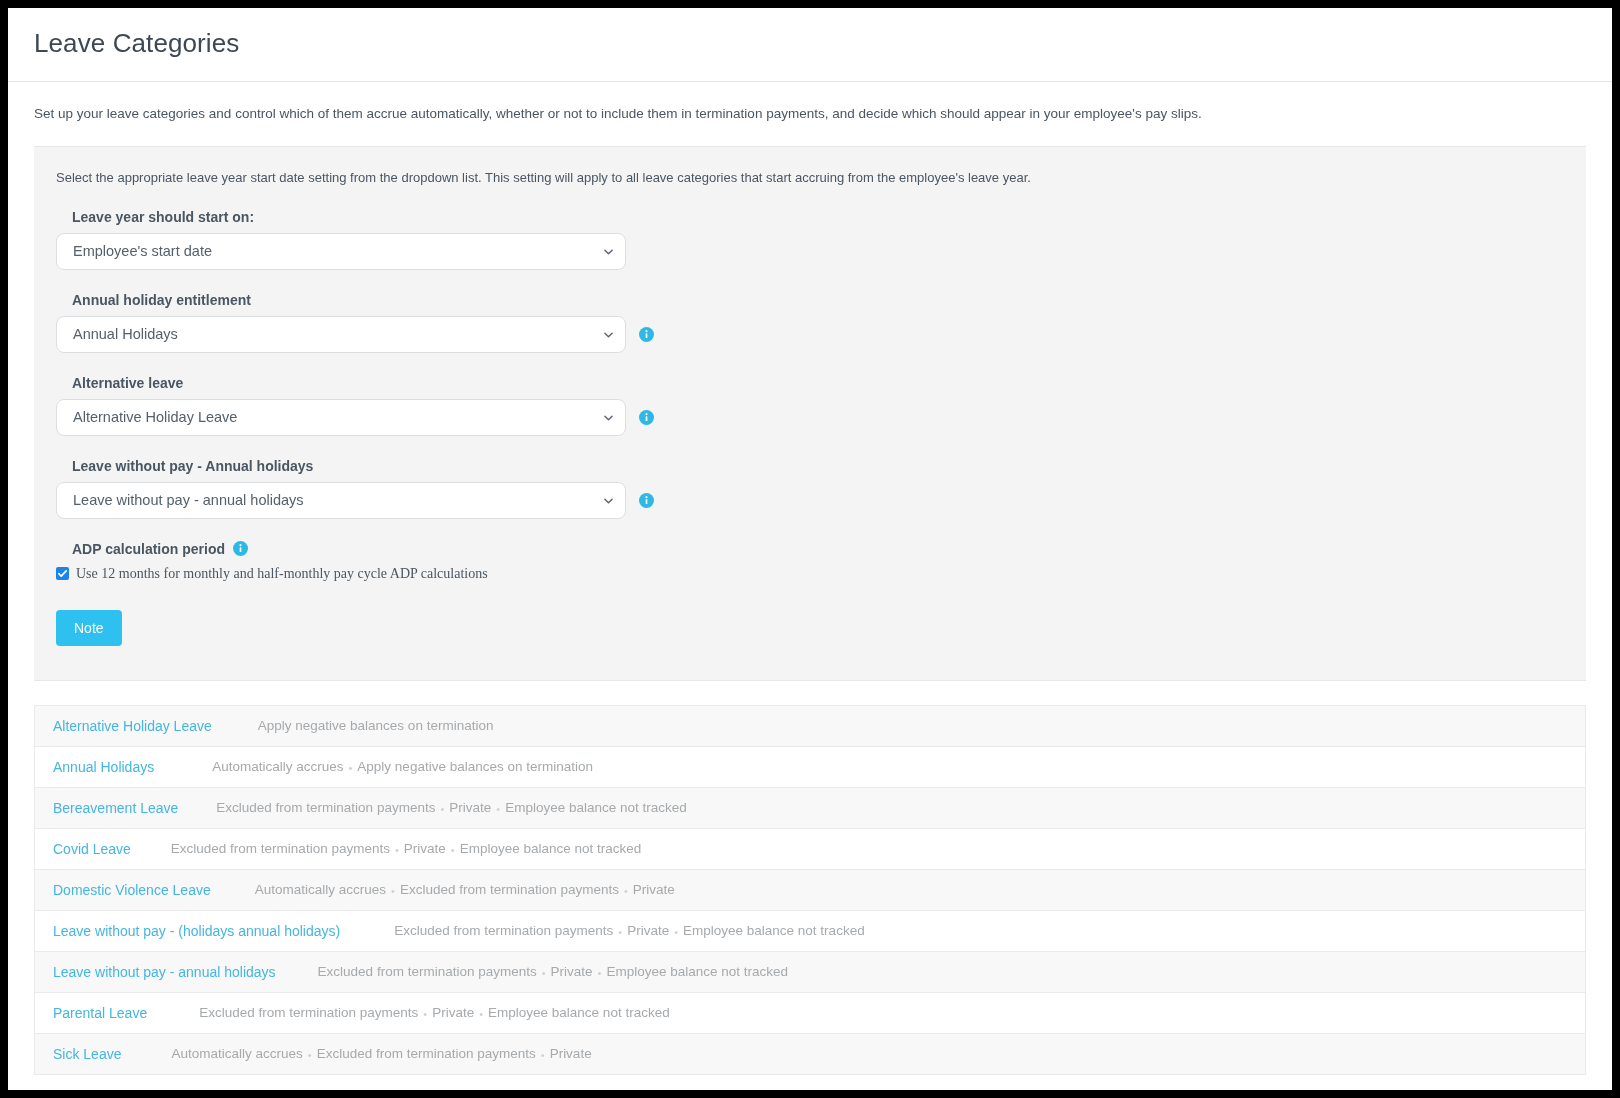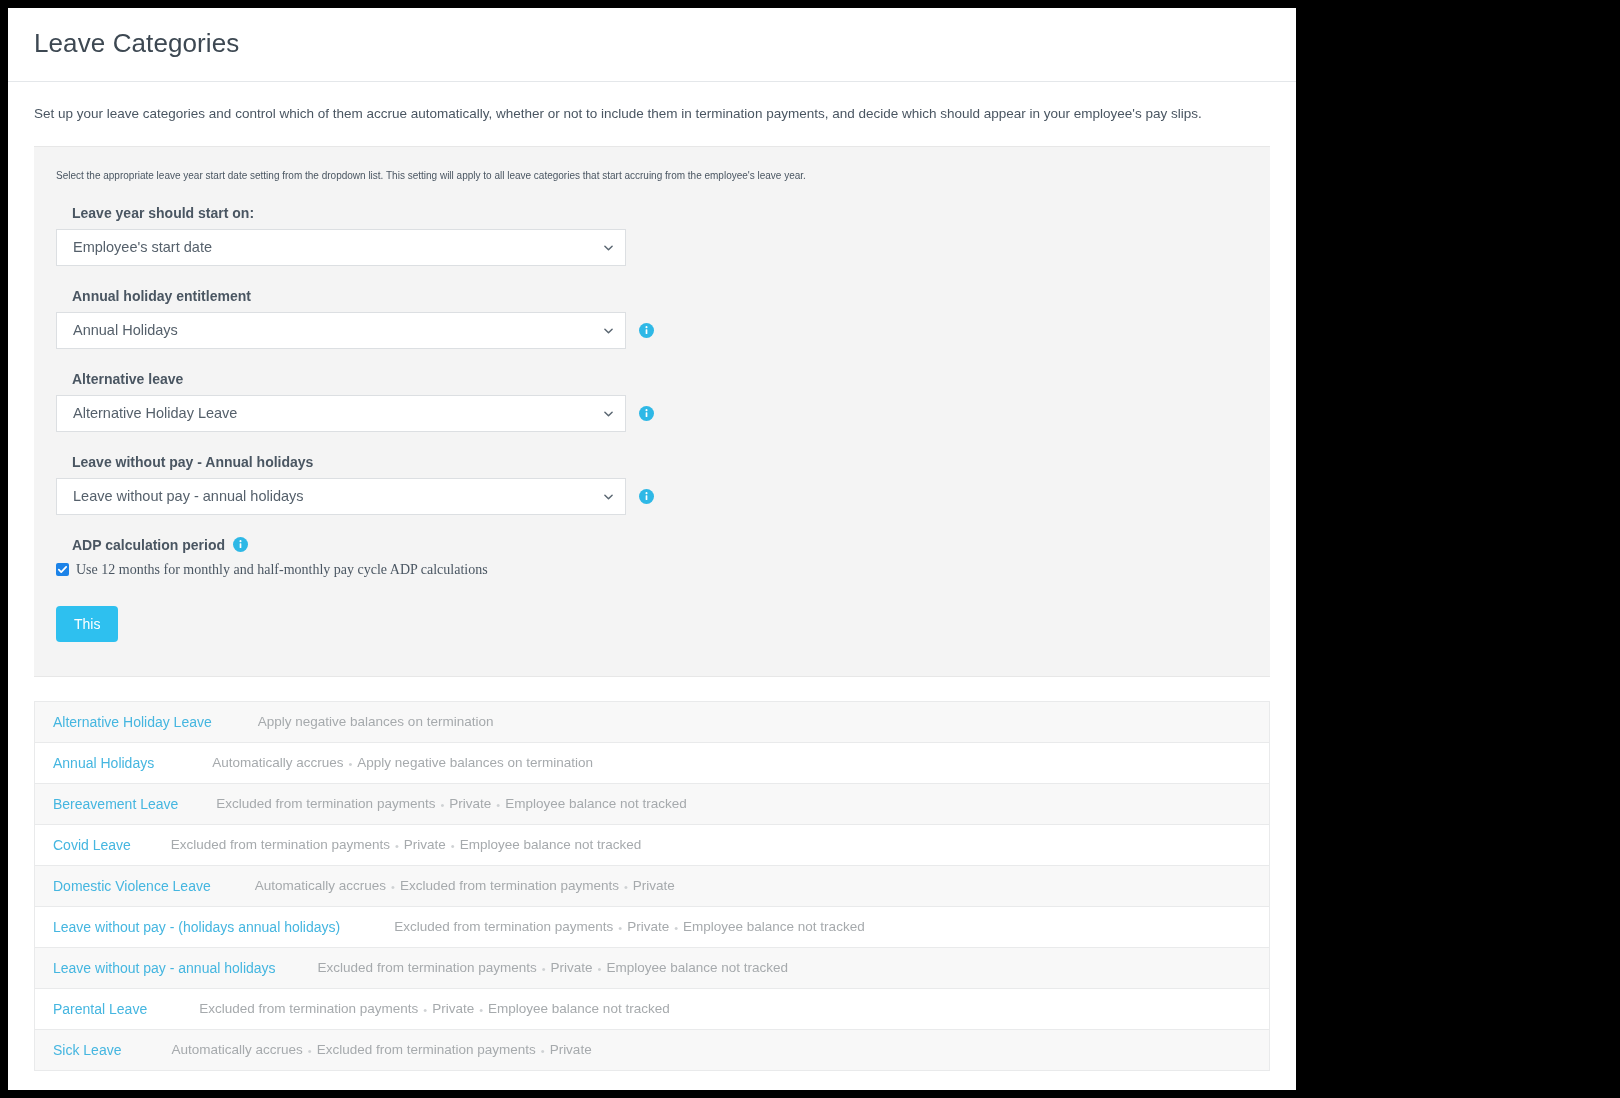--- a/index.html
+++ b/index.html
@@ -11,21 +11,21 @@
   body {
     width: 1620px;
     height: 1098px;
     font-family: "Liberation Sans", sans-serif;
     -webkit-font-smoothing: antialiased;
   }
   #page {
     position: absolute;
     left: 8px;
     top: 8px;
-    width: 1288px;
+    width: 1604px;
     height: 1082px;
     background: #ffffff;
     overflow: hidden;
   }
 
   
   .page-header {
     padding: 20px 26px 0 26px;
   }
   .page-title {
@@ -57,21 +57,21 @@
   
   .settings-panel {
     margin: 0 26px 0 26px;
     background: #f4f4f4;
     border-top: 1px solid #e7e7e7;
     border-bottom: 1px solid #e7e7e7;
     padding: 22px 22px 34px 22px;
     box-sizing: border-box;
   }
   .panel-note {
-    font-size: 10px;
+    font-size: 13px;
     color: #4a5662;
     margin: 0 0 22px 0;
     line-height: 1.4;
   }
   .field-label {
     font-size: 14px;
     font-weight: bold;
     color: #4a5662;
     margin: 0 0 8px 16px;
     display: block;
@@ -87,21 +87,21 @@
   }
   select.styled-select {
     width: 100%;
     height: 37px;
     padding: 0 34px 0 16px;
     font-size: 14.5px;
     color: #55606b;
     font-family: "Liberation Sans", sans-serif;
     background: #ffffff;
     border: 1px solid #dcdfe2;
-    border-radius: 0;
+    border-radius: 8px;
     box-sizing: border-box;
     -webkit-appearance: none;
     -moz-appearance: none;
     appearance: none;
     outline: none;
   }
   .chev {
     position: absolute;
     right: 13px;
     top: 50%;
@@ -325,21 +325,21 @@
 
     <div class="check-row">
       <span class="checkbox">
         <svg width="11" height="11" viewBox="0 0 12 12">
           <path d="M2 6.2l2.6 2.6L10 3.2" fill="none" stroke="#ffffff" stroke-width="1.9" stroke-linecap="round" stroke-linejoin="round"></path>
         </svg>
       </span>
       <span class="check-label">Use 12 months for monthly and half-monthly pay cycle ADP calculations</span>
     </div>
 
-    <button class="save-btn">This</button>
+    <button class="save-btn">Note</button>
   </div>
 
   <div class="cat-list">
       <div class="cat-row odd">
         <span class="cat-name">Alternative Holiday Leave</span>
         <span class="cat-tags" style="margin-left: 46px;"><span>Apply negative balances on termination</span></span>
       </div>
       <div class="cat-row even">
         <span class="cat-name">Annual Holidays</span>
         <span class="cat-tags" style="margin-left: 58px;"><span>Automatically accrues</span><span class="tag-sep">•</span><span>Apply negative balances on termination</span></span>

